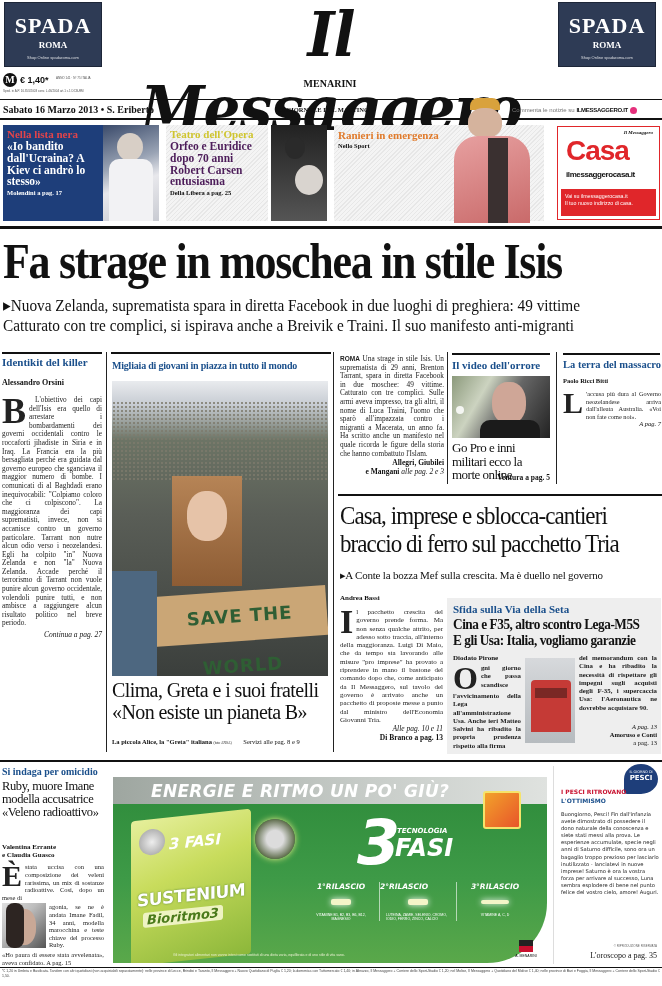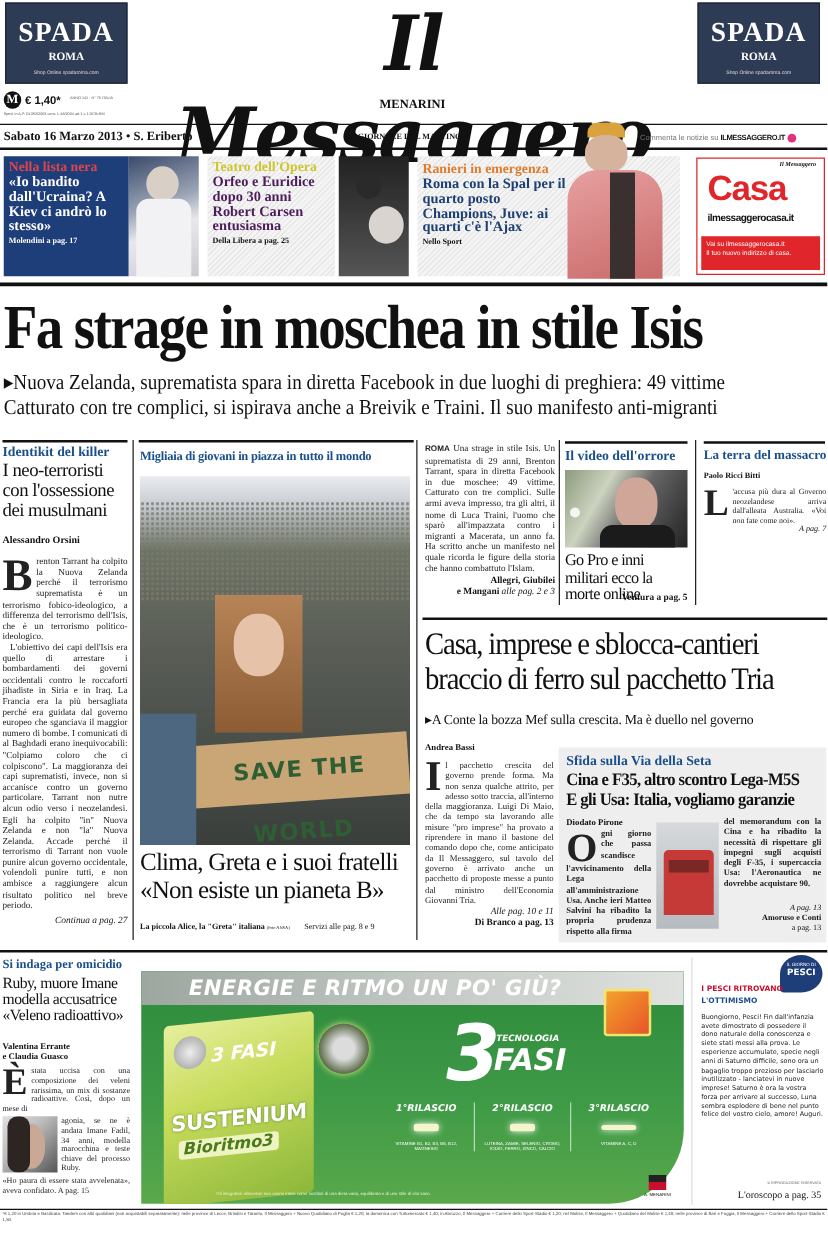--- a/index.html
+++ b/index.html
@@ -69,31 +69,30 @@
   <div class="teaser-text" style="color:#fff;font-size:11.5px;margin-top:1px">«Io bandito dall'Ucraina? A Kiev ci andrò lo stesso»</div>
   <div class="teaser-text" style="color:#fff;font-size:6.5px;margin-top:2px">Molendini a pag. 17</div>
 </div>
 <div class="abs photo" style="left:103px;top:125px;width:56px;height:96px;background:linear-gradient(160deg,#3a4a6a 0%,#9aa4b5 40%,#e8e8ec 60%,#c9cbd2 100%)">
   <div style="position:absolute;left:14px;top:8px;width:26px;height:28px;border-radius:50%;background:#d8cfc6"></div>
   <div style="position:absolute;left:6px;top:34px;width:44px;height:62px;background:#f2f2f4;border-radius:10px 10px 0 0"></div>
 </div>
 
 <div class="abs hatch" style="left:166px;top:125px;width:102px;height:96px;padding:4px 4px">
   <div class="teaser-text" style="color:#cfc52f;font-size:11px">Teatro dell'Opera</div>
-  <div class="teaser-text" style="color:#4d1d5a;font-size:11.5px;margin-top:1px">Orfeo e Euridice dopo 30 anni Robert Carsen entusiasma</div>
+  <div class="teaser-text" style="color:#4d1d5a;font-size:11.5px;margin-top:1px">Orfeo e Euridice dopo 70 anni Robert Carsen entusiasma</div>
   <div class="teaser-text" style="color:#111;font-size:6.5px;margin-top:2px">Della Libera a pag. 25</div>
 </div>
 <div class="abs photo" style="left:271px;top:125px;width:56px;height:96px;background:linear-gradient(180deg,#222 0%,#3b3b3b 50%,#555 100%)">
   <div style="position:absolute;left:14px;top:12px;width:20px;height:22px;border-radius:50%;background:#2a2a2a"></div>
   <div style="position:absolute;left:24px;top:40px;width:28px;height:30px;border-radius:50%;background:#d9d4cf"></div>
 </div>
 
 <div class="abs hatch" style="left:334px;top:125px;width:210px;height:96px;padding:5px 4px">
   <div class="teaser-text" style="color:#e07b2c;font-size:11px">Ranieri in emergenza</div>
-  <div class="teaser-text" style="color:#1d3f73;font-size:11.5px;margin-top:1px;width:120px">Roma con la Spal per il quarto posto Champions, Juve: ai quarti c'è l'Ajax</div>
   <div class="teaser-text" style="color:#111;font-size:6.5px;margin-top:2px">Nello Sport</div>
 </div>
 <div class="abs" style="left:452px;top:98px;width:80px;height:125px">
   <div style="position:absolute;left:18px;top:0;width:30px;height:12px;background:#d9a23c;border-radius:8px 8px 0 0"></div>
   <div style="position:absolute;left:16px;top:10px;width:34px;height:30px;border-radius:45%;background:#d5b39d"></div>
   <div style="position:absolute;left:2px;top:38px;width:76px;height:87px;background:linear-gradient(160deg,#e7a0a0,#c96a6a);border-radius:24px 24px 0 0"></div>
   <div style="position:absolute;left:36px;top:40px;width:20px;height:85px;background:#3a3030"></div>
 </div>
 
 <div class="abs" style="left:557px;top:126px;width:103px;height:94px;border:1px solid #e0262a;background:#fff">
@@ -108,24 +107,23 @@
 
 <div class="abs rule" style="left:0;top:226px;width:662px;height:3px"></div>
 
 <div class="abs headline" style="left:3px;top:232px;line-height:58px">Fa strage in moschea in stile Isis</div>
 <div class="abs deck" style="left:3px;top:296px">▸Nuova Zelanda, suprematista spara in diretta Facebook in due luoghi di preghiera: 49 vittime</div>
 <div class="abs deck" style="left:3px;top:316px">Catturato con tre complici, si ispirava anche a Breivik e Traini. Il suo manifesto anti-migranti</div>
 
 <div class="abs rule" style="left:2px;top:352px;width:100px;height:2px"></div>
 <div class="abs" style="left:2px;top:356px;width:100px">
   <div class="kicker" style="font-size:11px">Identikit del killer</div>
-  <div class="h2" style="font-size:15px;margin-top:2px;letter-spacing:-.4px">I neo-terroristi con l'ossessione dei musulmani</div>
   <div class="byline" style="margin-top:10px">Alessandro Orsini</div>
   <div class="body" style="margin-top:9px">
-    <span class="dropcap">B</span><span>renton Tarrant ha colpito la Nuova Zelanda perché il terrorismo suprematista è un terrorismo fobico-ideologico, a differenza del terrorismo dell'Isis, che è un terrorismo politico-ideologico.</span>
+    <span class="dropcap">B</span>
     <div style="text-indent:6px">L'obiettivo dei capi dell'Isis era quello di arrestare i bombardamenti dei governi occidentali contro le roccaforti jihadiste in Siria e in Iraq. La Francia era la più bersagliata perché era guidata dal governo europeo che sganciava il maggior numero di bombe. I comunicati di al Baghdadi erano inequivocabili: "Colpiamo coloro che ci colpiscono". La maggioranza dei capi suprematisti, invece, non si accanisce contro un governo particolare. Tarrant non nutre alcun odio verso i neozelandesi. Egli ha colpito "in" Nuova Zelanda e non "la" Nuova Zelanda. Accade perché il terrorismo di Tarrant non vuole punire alcun governo occidentale, volendoli punire tutti, e non ambisce a raggiungere alcun risultato politico nel breve periodo.</div>
   </div>
   <div class="ref" style="font-style:italic;margin-top:2px">Continua a pag. 27</div>
 </div>
 <div class="abs vr" style="left:106px;top:352px;height:400px"></div>
 
 <div class="abs rule" style="left:111px;top:352px;width:220px;height:2px"></div>
 <div class="abs kicker" style="left:112px;top:360px;font-size:10px;white-space:nowrap;letter-spacing:-.2px">Migliaia di giovani in piazza in tutto il mondo</div>
 <div class="abs photo" style="left:112px;top:381px;width:216px;height:295px;background:linear-gradient(180deg,#e9ebee 0%,#c7ccd3 8%,#6c7465 20%,#5a5e57 45%,#3b3f3c 100%)">
   <div style="position:absolute;left:0;top:20px;width:216px;height:80px;background:radial-gradient(#7d7a6c 1px,transparent 1.5px);background-size:4px 4px;opacity:.8"></div>
@@ -201,21 +199,21 @@
   <div class="ref" style="position:absolute;left:132px;top:125px;width:78px;font-style:italic;font-size:6.5px">A pag. 13</div>
   <div class="ref" style="position:absolute;left:132px;top:133px;width:78px;font-weight:bold;font-size:6.5px">Amoruso e Conti</div>
   <div class="ref" style="position:absolute;left:132px;top:141px;width:78px;font-size:6.5px">a pag. 13</div>
 </div>
 
 <div class="abs rule" style="left:0;top:760px;width:662px;height:2px"></div>
 
 <div class="abs" style="left:2px;top:766px;width:102px">
   <div class="kicker" style="font-size:10px;white-space:nowrap">Si indaga per omicidio</div>
   <div class="h2" style="font-size:12.5px;margin-top:3px;letter-spacing:-.4px">Ruby, muore Imane modella accusatrice «Veleno radioattivo»</div>
-  <div class="byline" style="margin-top:14px;font-size:7px;line-height:8px">Valentina Errante</div>
+  <div class="byline" style="margin-top:24px;font-size:7px;line-height:8px">Valentina Errante</div>
   <div class="byline" style="font-size:7px;line-height:8px">e Claudia Guasco</div>
   <div class="body" style="margin-top:4px;font-size:6.5px;line-height:7.6px">
     <span class="dropcap" style="font-size:30px;line-height:26px">È</span><span>stata uccisa con una composizione dei veleni rarissima, un mix di sostanze radioattive. Così, dopo un mese di</span>
   </div>
   <div style="display:flex;gap:3px;margin-top:2px">
     <div class="photo" style="width:44px;height:45px;background:linear-gradient(135deg,#e0e0e0 0%,#bdbdbd 40%,#555 100%);position:relative;flex:none">
       <div style="position:absolute;left:10px;top:6px;width:24px;height:36px;border-radius:45%;background:#c9a896"></div>
       <div style="position:absolute;left:4px;top:0;width:18px;height:45px;background:#2d2522;border-radius:8px"></div>
     </div>
     <div class="body" style="font-size:6.5px;line-height:7.6px">agonia, se ne è andata Imane Fadil, 34 anni, modella marocchina e teste chiave del processo Ruby.</div>
@@ -237,21 +235,21 @@
   <div style="position:absolute;left:142px;top:42px;width:40px;height:40px;border-radius:50%;background:radial-gradient(#dcdcdc 30%,#5f6d4c 70%);box-shadow:0 0 6px #e9f08a"></div>
   <div class="ad-sans" style="position:absolute;left:244px;top:36px;font-size:62px;line-height:60px;font-style:italic">3</div>
   <div class="ad-sans" style="position:absolute;left:284px;top:50px;font-size:7px">TECNOLOGIA</div>
   <div class="ad-sans" style="position:absolute;left:282px;top:58px;font-size:24px;line-height:26px">FASI</div>
   <div style="position:absolute;left:190px;top:105px;width:230px;display:flex">
     <div style="flex:1;text-align:center;border-right:1px solid rgba(255,255,255,.6)">
       <div class="ad-sans" style="font-size:7.5px">1°RILASCIO</div>
       <div style="width:20px;height:6px;margin:8px auto;background:#f4f5c8;border-radius:2px;box-shadow:0 0 6px #fff"></div>
       <div style="font-family:'Liberation Sans',sans-serif;font-size:3.5px;color:#fff;padding:0 6px">VITAMINE B1, B2, B3, B6, B12, MAGNESIO</div>
     </div>
-    <div style="flex:1;text-align:center;border-right:1px solid rgba(255,255,255,.6)">
+    <div style="flex:1;text-align:left;border-right:1px solid rgba(255,255,255,.6)">
       <div class="ad-sans" style="font-size:7.5px">2°RILASCIO</div>
       <div style="width:20px;height:6px;margin:8px auto;background:#f4f5c8;border-radius:2px;box-shadow:0 0 6px #fff"></div>
       <div style="font-family:'Liberation Sans',sans-serif;font-size:3.5px;color:#fff;padding:0 6px">LUTEINA, ZAMIE, SELENIO, CROMO, IODIO, FERRO, ZINCO, CALCIO</div>
     </div>
     <div style="flex:1;text-align:center">
       <div class="ad-sans" style="font-size:7.5px">3°RILASCIO</div>
       <div style="width:28px;height:4px;margin:9px auto;background:#f4f5c8;border-radius:2px;box-shadow:0 0 6px #fff"></div>
       <div style="font-family:'Liberation Sans',sans-serif;font-size:3.5px;color:#fff;padding:0 6px">VITAMINE A, C, D</div>
     </div>
   </div>

